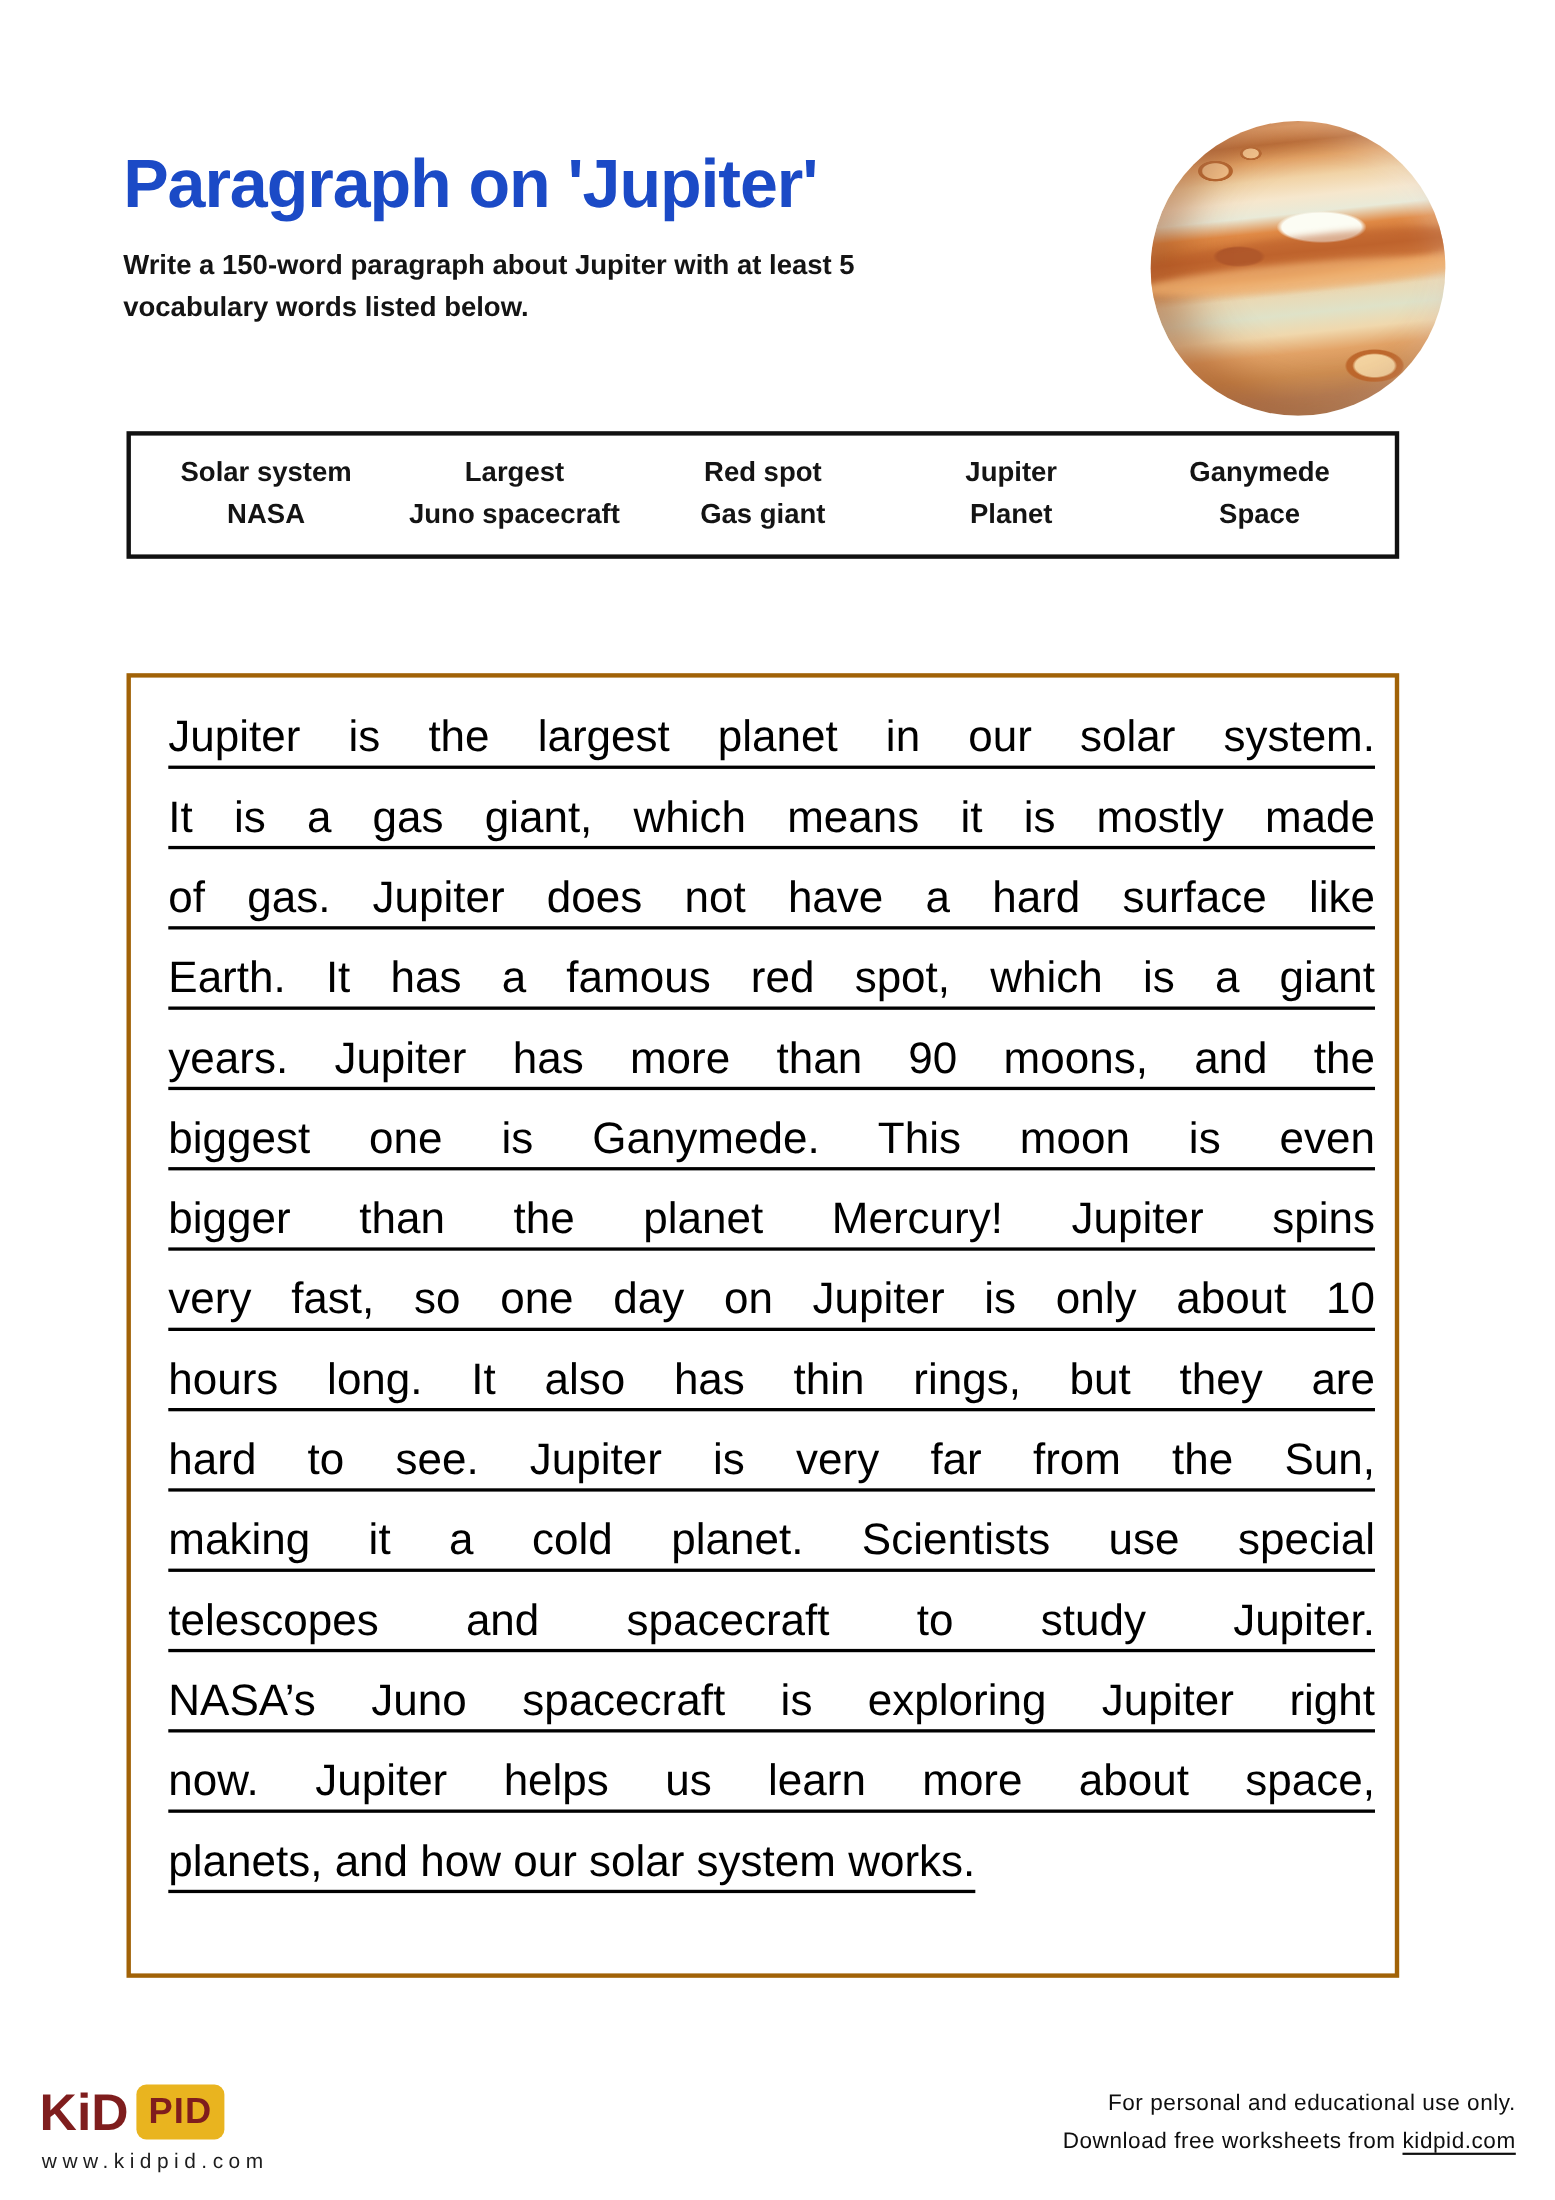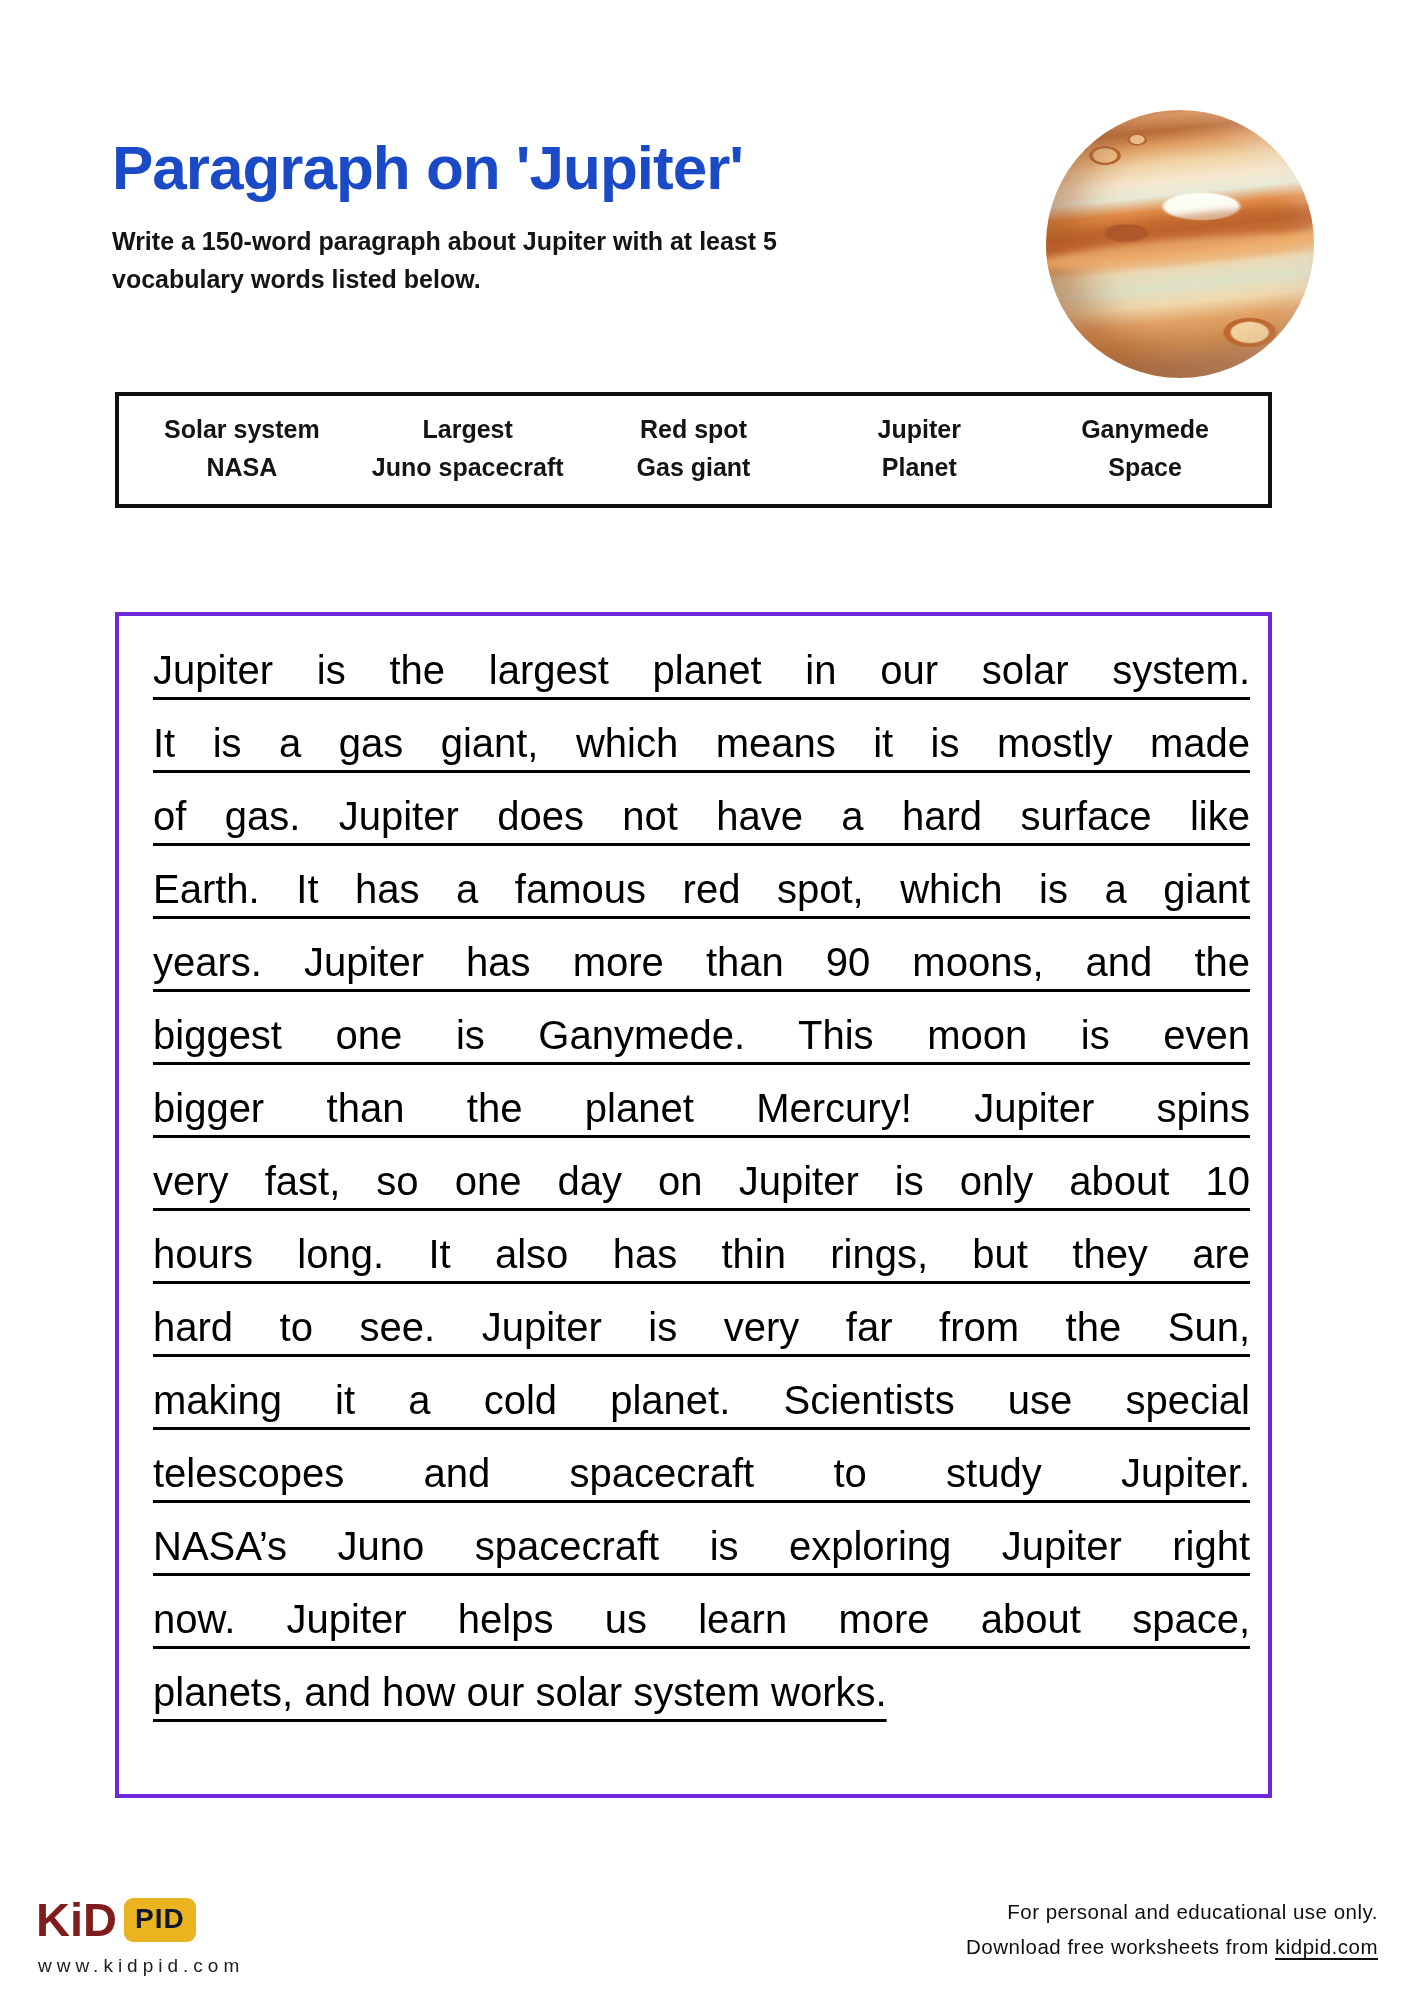--- a/index.html
+++ b/index.html
@@ -68,21 +68,21 @@
   }
   .vocab-word {
     font-size: 25px; font-weight: 700; color: #141414;
     white-space: nowrap;
   }
 
   
   .para-box {
     position: absolute; left: 115px; top: 612px;
     width: 1157px; height: 1186px;
-    border: 4px solid #6d28d9; background: #fff;
+    border: 4px solid #a16207; background: #fff;
     padding: 18px 18px 0 34px;
   }
   .para-line {
     font-size: 40px; font-weight: 300; color: #000;
     line-height: 73px; height: 73px;
     white-space: nowrap;
     text-align: justify; text-align-last: justify;
     text-decoration: underline;
     text-decoration-thickness: 3px;
     text-underline-offset: 13px;
@@ -90,22 +90,22 @@
   .para-line.last { text-align-last: left; }
 
   
   .logo-block { position: absolute; left: 36px; top: 1892px; }
   .logo-row { display: flex; align-items: center; }
   .logo-kid {
     font-size: 47px; font-weight: 900; color: #7f1d1d; letter-spacing: 0;
   }
   .logo-pid {
     margin-left: 7px;
-    background: #e9b41f; color: #0f172a;
-    font-size: 28px; font-weight: 900;
+    background: #e9b41f; color: #7f1d1d;
+    font-size: 33px; font-weight: 900;
     padding: 5px 11px 7px 11px; border-radius: 9px;
     letter-spacing: 1px;
   }
   .logo-site {
     margin-top: 8px; margin-left: 2px;
     font-size: 19px; letter-spacing: 5px; color: #1d1d1d; font-weight: 500; text-align: right;
   }
   .usage-block {
     position: absolute; right: 36px; top: 1894px;
     text-align: right;

